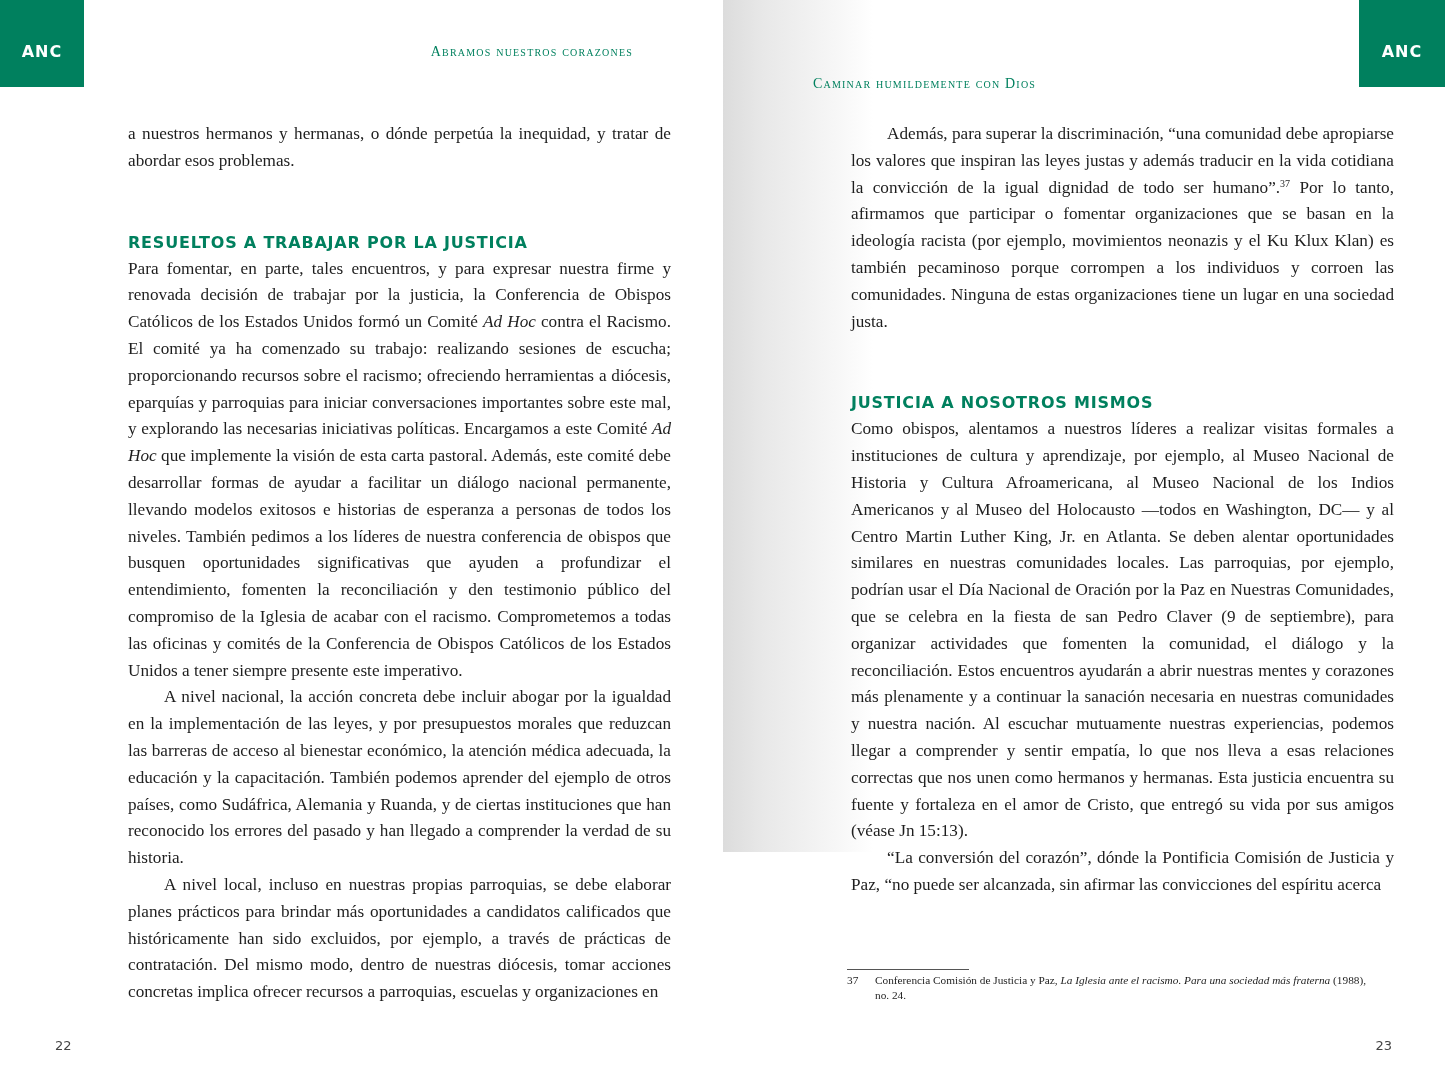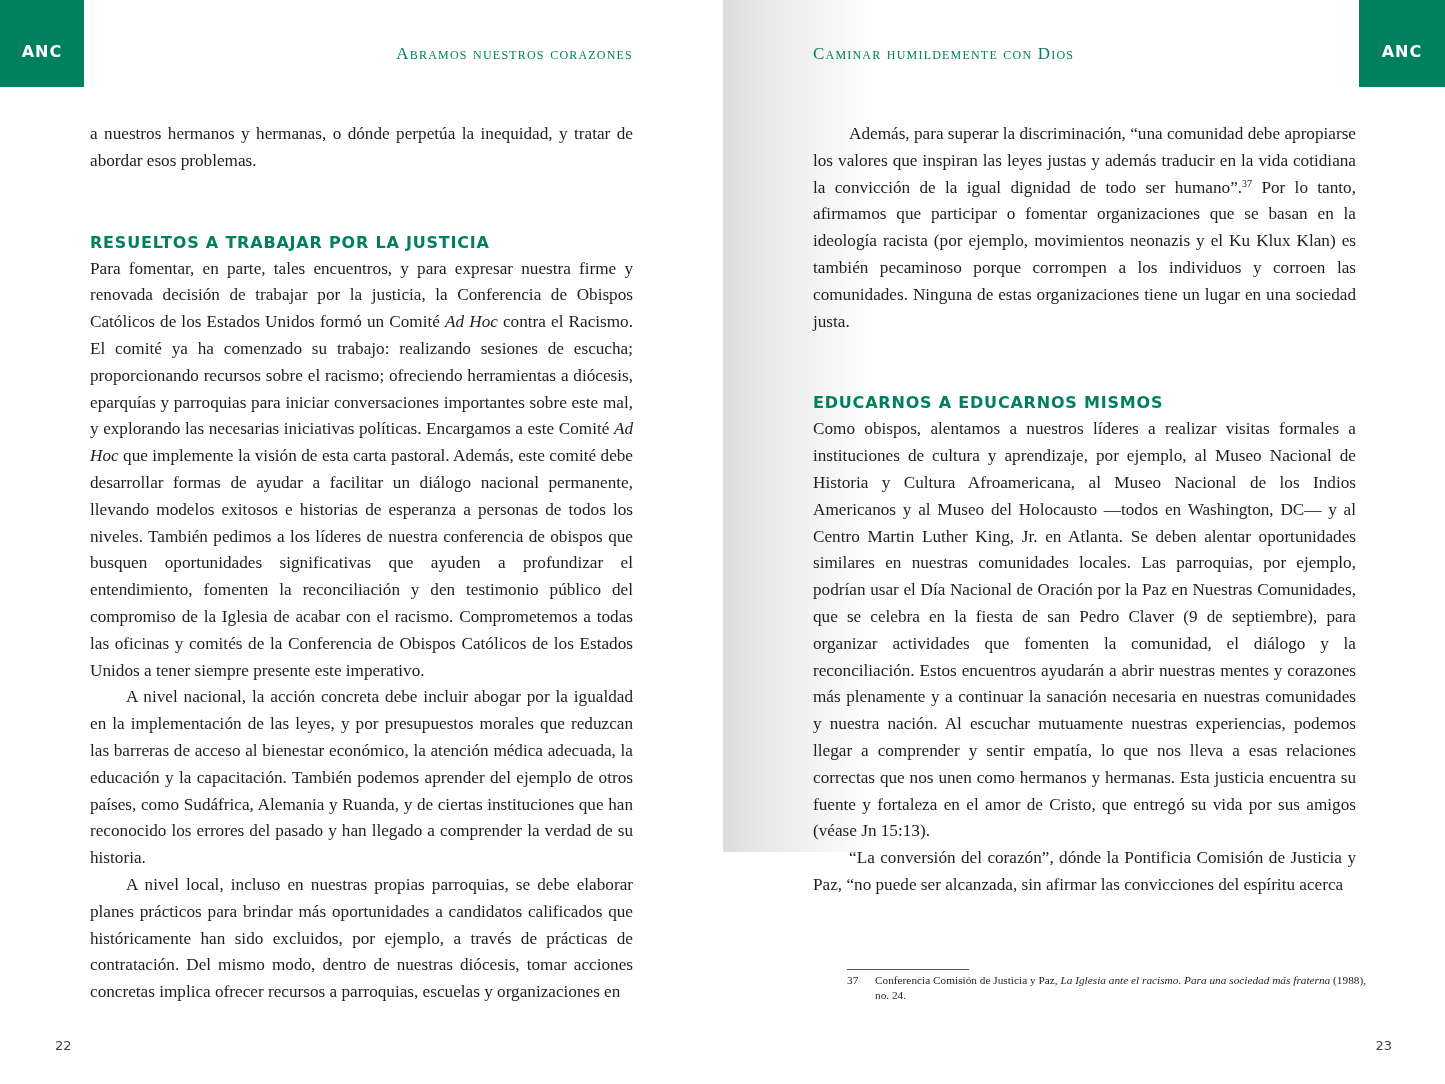--- a/index.html
+++ b/index.html
@@ -17,25 +17,25 @@
   .tab {
     position:absolute; top:0; width:84px; height:87px; background:#00805e;
     color:#ffffff; font-family:"DejaVu Sans", sans-serif; font-weight:bold;
     font-size:16px; letter-spacing:1px; display:flex; align-items:center; justify-content:center;
     padding-top:16px; box-sizing:border-box;
   }
   .page-left .tab { left:0; }
   .page-right .tab { right:0; width:86px; }
   .running-head {
     position:absolute; top:44px; font-variant:small-caps; color:#00805e;
-    font-size:17px; letter-spacing:1.2px;
+    font-size:14px; letter-spacing:1.2px;
   }
   .page-left .running-head { right:90px; }
-  .page-right .running-head { left:90px; }
-  .text-block { position:absolute; width:543px; font-size:17.2px; line-height:26.8px; }
+  .page-right .running-head { left:90px;margin-top:32px; }
+  .text-block { position:absolute; width:543px; font-size:17.2px; line-height:26.8px;margin-left:38px; }
   .page-left .text-block { left:90px; top:121px; }
   .page-right .text-block { left:90px; top:121px; }
   p { margin:0; text-align:justify; hyphens:manual; }
   p.indent { text-indent:36px; }
   h2 {
     margin:0; color:#00805e; font-family:"DejaVu Sans", sans-serif; font-weight:600;
     font-size:16px; letter-spacing:0.8px; line-height:27px;
   }
   .gap-lg { height:54px; }
   .gap-xl { height:54px; }
@@ -66,21 +66,21 @@
   <div class="page-num">22</div>
 </div>
 
 <div class="page page-right">
   <div class="running-head">Caminar humildemente con Dios</div>
   <div class="tab">ANC</div>
 
   <div class="text-block">
     <p class="indent"><span>Además, para superar la discriminación, “una comunidad debe apropiarse los valores que inspiran las leyes justas y además traducir en la vida cotidiana la convicción de la igual dignidad de todo ser humano”.</span><sup>37</sup><span> Por lo tanto, afirmamos que participar o fomentar organizaciones que se basan en la ideología racista (por ejemplo, movimientos neonazis y el Ku Klux Klan) es también pecaminoso porque corrompen a los individuos y corroen las comunidades. Ninguna de estas organizaciones tiene un lugar en una sociedad justa.</span></p>
     <div class="gap-xl"></div>
-    <h2>EDUCARNOS A EDUCARNOS MISMOS</h2>
+    <h2>JUSTICIA A NOSOTROS MISMOS</h2>
     <p>Como obispos, alentamos a nuestros líderes a realizar visitas formales a instituciones de cultura y aprendizaje, por ejemplo, al Museo Nacional de Historia y Cultura Afroamericana, al Museo Nacional de los Indios Americanos y al Museo del Holocausto —todos en Washington, DC— y al Centro Martin Luther King, Jr. en Atlanta. Se deben alentar oportunidades similares en nuestras comunidades locales. Las parroquias, por ejemplo, podrían usar el Día Nacional de Oración por la Paz en Nuestras Comunidades, que se celebra en la fiesta de san Pedro Claver (9 de septiembre), para organizar actividades que fomenten la comunidad, el diálogo y la reconciliación. Estos encuentros ayudarán a abrir nuestras mentes y corazones más plenamente y a continuar la sanación necesaria en nuestras comunidades y nuestra nación. Al escuchar mutuamente nuestras experiencias, podemos llegar a comprender y sentir empatía, lo que nos lleva a esas relaciones correctas que nos unen como hermanos y hermanas. Esta justicia encuentra su fuente y fortaleza en el amor de Cristo, que entregó su vida por sus amigos (véase Jn 15:13).</p>
     <p class="indent">“La conversión del corazón”, dónde la Pontificia Comisión de Justicia y Paz, “no puede ser alcanzada, sin afirmar las convicciones del espíritu acerca</p>
   </div>
 
   <div class="footnote-rule"></div>
   <div class="footnote">
     <span class="fn-num">37</span>
     <span><span>Conferencia Comisión de Justicia y Paz, </span><em>La Iglesia ante el racismo. Para una sociedad más fraterna</em><span> (1988), no. 24.</span></span>
   </div>
 

